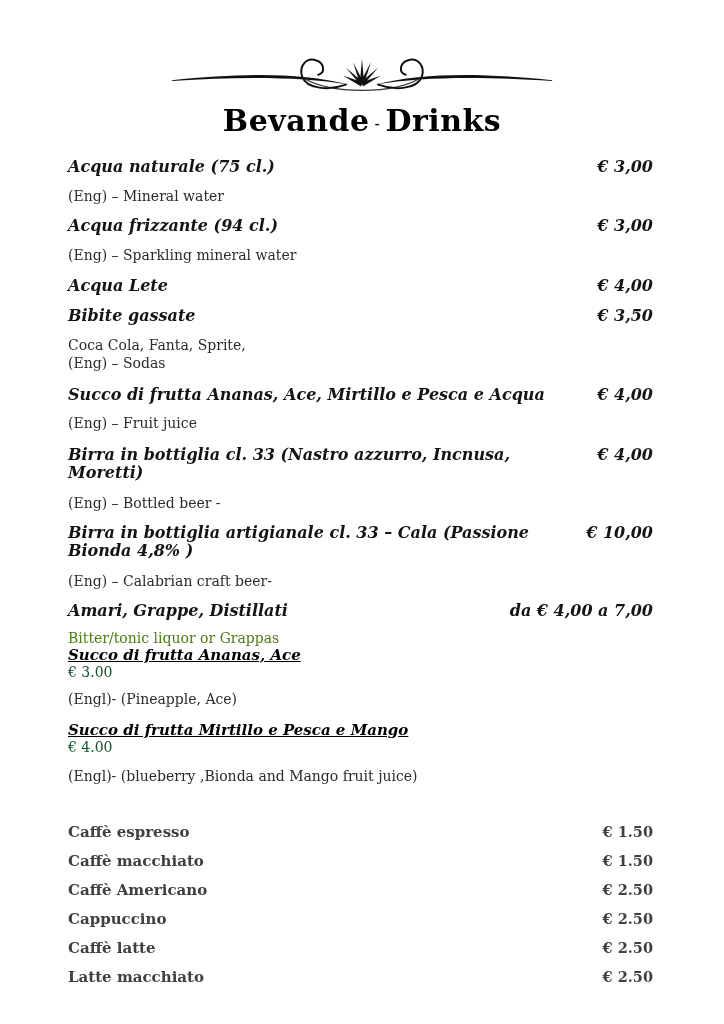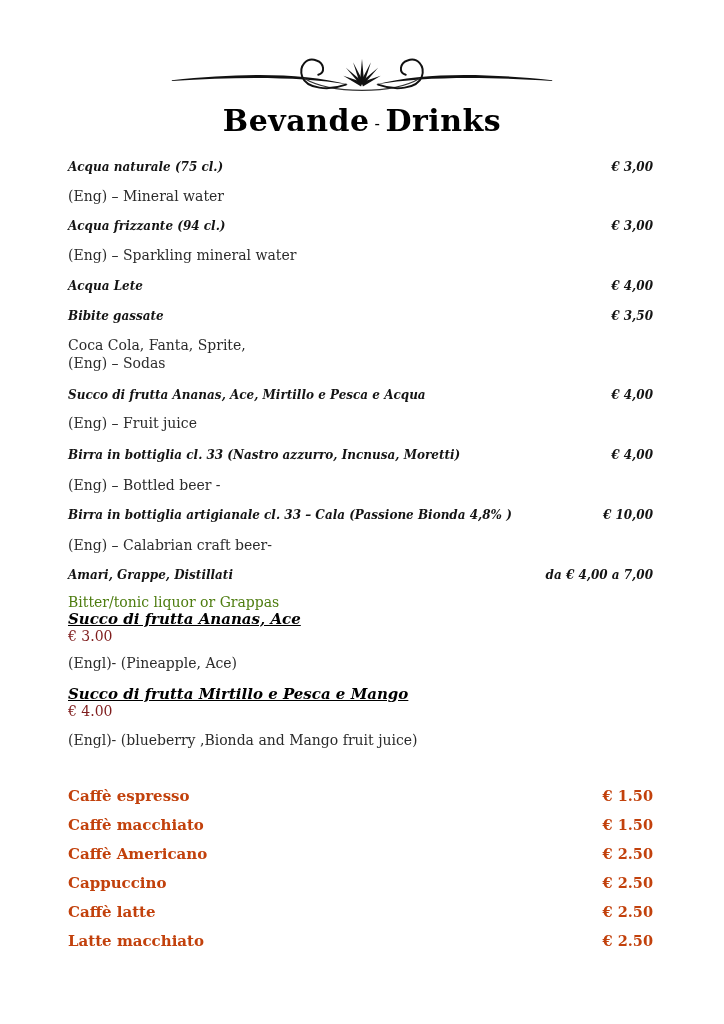--- a/index.html
+++ b/index.html
@@ -25,38 +25,38 @@
     letter-spacing: 0.5px;
     color: #000000;
   }
   .title .dash { font-size: 16px; font-weight: 400; margin: 0 5px; vertical-align: 2px; }
 
   .menu { padding: 18px 71px 0 68px; }
 
   .row-item {
     display: flex; justify-content: space-between; align-items: baseline;
     font-style: italic; font-weight: 700;
-    font-size: 12px; line-height: 18px; color: #141414;
+    font-size: 16px; line-height: 18px; color: #141414;
   }
   .row-item .iname { padding-right: 12px; }
   .row-item .iprice { white-space: nowrap; }
 
   .row-note {
     font-size: 14px; line-height: 18px; font-weight: 400; color: #2b2b2b;
   }
   .row-note div { line-height: 18px; }
 
   .subgroup .sg-note { font-size: 14px; line-height: 17px; color: #4d7c0f; }
   .subgroup .sg-name { font-style: italic; font-weight: 700; font-size: 15px; line-height: 17px; color: #000000; text-decoration: underline; }
-  .subgroup .sg-price { font-size: 14px; line-height: 17px; color: #7f1d1d; }
+  .subgroup .sg-price { font-size: 14px; line-height: 17px; color: #14532d; }
 
   .coffee { padding: 0 71px 0 68px; margin-top: 38px; }
   .coffee-row {
     display: flex; justify-content: space-between; align-items: baseline;
-    font-weight: 700; font-size: 15px; line-height: 18px; color: #c2410c;
+    font-weight: 700; font-size: 15px; line-height: 18px; color: #404040;
     margin-bottom: 11px;
   }
   .coffee-row .cprice { font-weight: 600; font-size: 14.5px; white-space: nowrap; }
 
   .mb9  { margin-bottom: 9px; }
   .mb10 { margin-bottom: 10px; }
   .mb11 { margin-bottom: 11px; }
   .mb12 { margin-bottom: 12px; }
   .mb13 { margin-bottom: 13px; }
   .mb14 { margin-bottom: 14px; }

